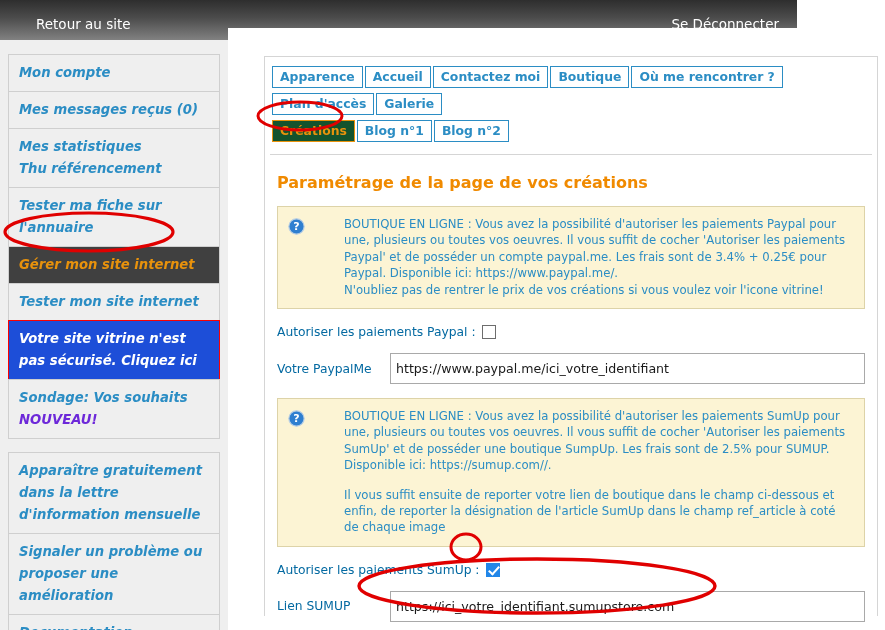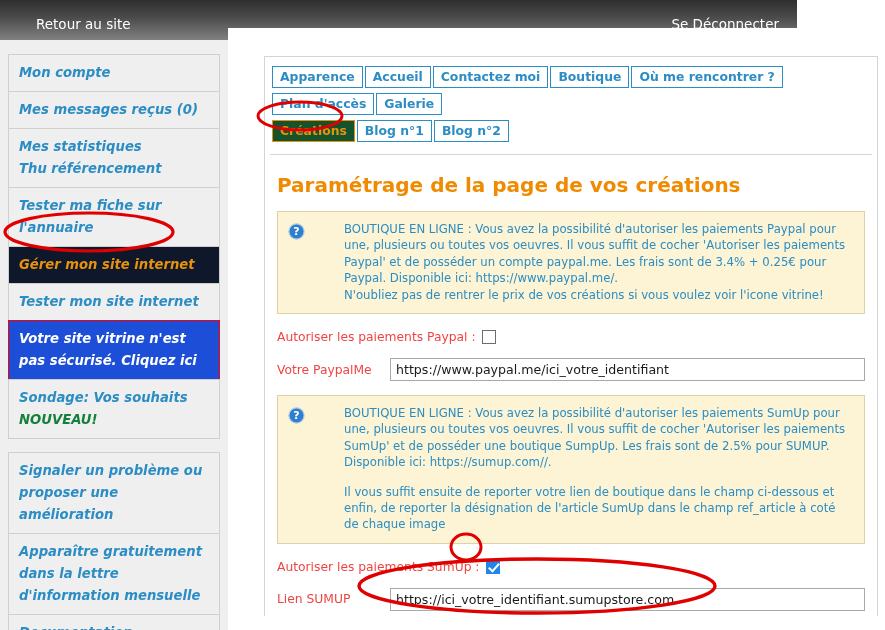--- a/index.html
+++ b/index.html
@@ -50,29 +50,29 @@
     color: #2b8dc4;
     font-size: 13.2px;
     font-weight: bold;
     line-height: 22px;
     padding: 7px 10px;
     margin-bottom: -1px;
     cursor: pointer;
     position: relative;
   }
   .side-item.highlight {
-    background: #0f172a;
+    background: #404040;
     color: #e8920c;
   }
   .side-item.danger {
     background: #1d4ed8;
     color: #ffffff;
     border-color: #fa0000;
   }
-  .side-item .nouveau { color: #15803d; }
+  .side-item .nouveau { color: #6d28d9; }
   .side-gap { height: 14px; }
 
   
   .content {
     position: absolute;
     top: 28px; left: 228px;
     width: 657px;
     height: 590px;
     background: #ffffff;
   }
@@ -108,21 +108,21 @@
   .tab.active {
     border-color: #e8920c;
     color: #e8920c;
     background: #14532d;
   }
 
   
   .pbody { padding: 12px 12px 0 12px; }
   .section-title {
     color: #f08a00;
-    font-size: 20px;
+    font-size: 16px;
     font-weight: bold;
     margin: 6px 0 14px 0;
   }
 
   .infobox {
     border: 1px solid #ddd3a8;
     background: #fcf4d4;
     padding: 9px 12px 10px 10px;
     display: flex;
     gap: 9px;
@@ -142,21 +142,21 @@
   .infotext p { margin: 0; }
   .infotext p.second { margin-top: 13px; }
 
   .formrow {
     display: flex;
     align-items: center;
     margin-bottom: 14px;
     position: relative;
   }
   .formlabel {
-    color: #ef4444;
+    color: #0369a1;
     font-size: 12.3px;
     flex: 0 0 auto;
   }
   .formlabel.w {
     width: 113px;
   }
   .checkbox {
     width: 14px; height: 14px;
     border: 1px solid #6d6d6d;
     background: #ffffff;
@@ -173,21 +173,21 @@
     content: "";
     position: absolute;
     left: 4px; top: 0px;
     width: 4px; height: 9px;
     border: solid #ffffff;
     border-width: 0 2px 2px 0;
     transform: rotate(42deg);
   }
   .textinput {
     flex: 1 1 auto;
-    height: 23px;
+    height: 31px;
     border: 1px solid #a9a9a9;
     background: #ffffff;
     color: #1a1a1a;
     font-size: 12.6px;
     font-family: "DejaVu Sans", sans-serif;
     padding: 1px 5px;
     outline: none;
   }
 
   
@@ -229,24 +229,24 @@
   <div class="side-item danger">
     <span>Votre site vitrine n'est pas sécurisé. Cliquez ici</span>
   </div>
   <div class="side-item">
     <span>Sondage: Vos souhaits </span><span class="nouveau">NOUVEAU!</span>
   </div>
 
   <div class="side-gap"></div>
 
   <div class="side-item">
+    <span>Apparaître gratuitement dans la lettre d'information mensuelle</span>
+  </div>
+  <div class="side-item">
     <span>Signaler un problème ou proposer une amélioration</span>
-  </div>
-  <div class="side-item">
-    <span>Apparaître gratuitement dans la lettre d'information mensuelle</span>
   </div>
   <div class="side-item">
     <span>Documentation</span>
   </div>
 </div>
 
 <div class="content">
   <div class="panel">
 
     <div class="tabs">

